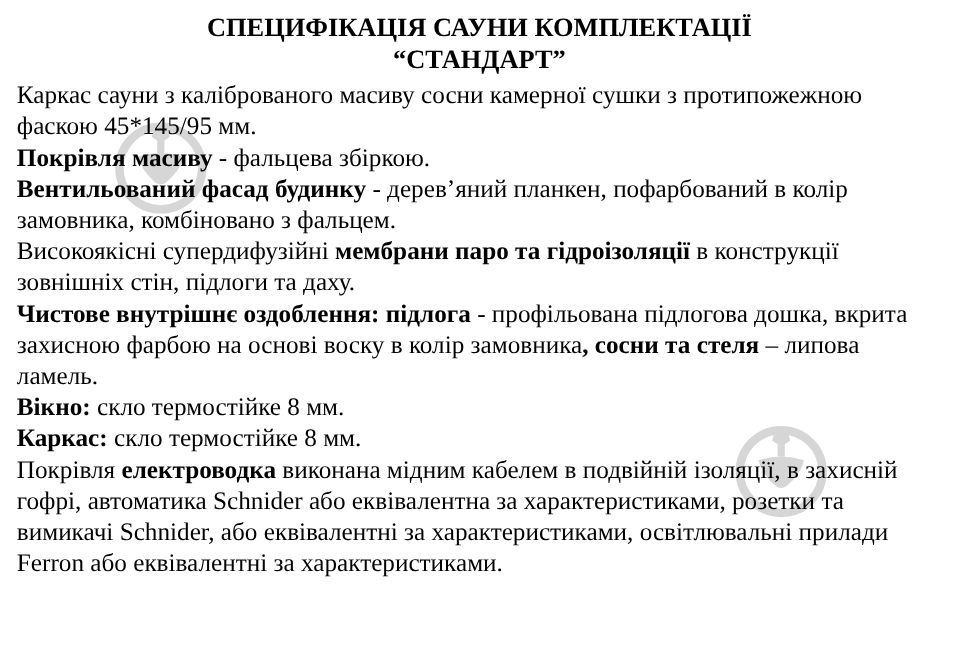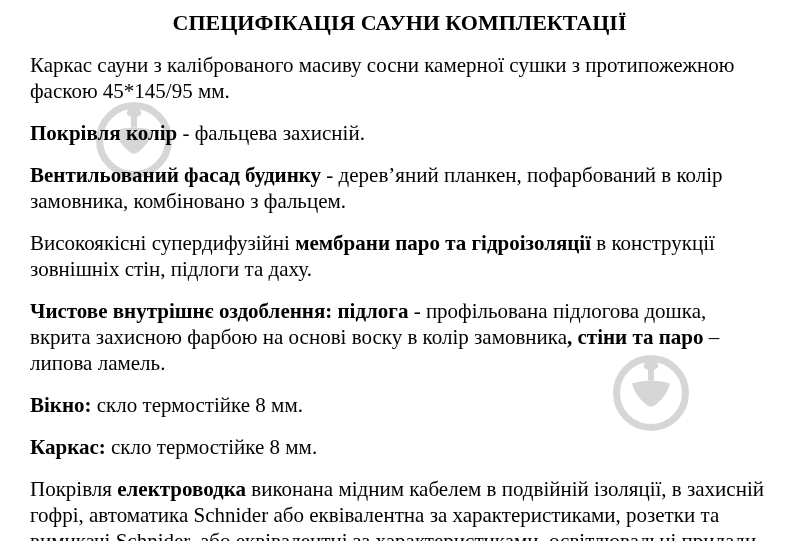--- a/index.html
+++ b/index.html
@@ -16,21 +16,21 @@
   .watermark { position:absolute; z-index:0; color:var(--wm-color); }
   .wm-1 { left:94px;  top:100px; }
   .wm-2 { left:611px; top:353px; }
   .content { position:relative; z-index:1; padding:9px 14px 0 14px; }
   .title {
     text-align:center; font-weight:bold;
     font-size:22px; line-height:27px;
     margin-bottom:3px;
   }
   .body-text { font-size:21px; line-height:26px; }
-  p.para { margin:16px; padding:0; }
+  p.para { margin:0; padding:0; }
   .bold { font-weight:bold; }
 </style>
 </head>
 <body>
 
 <div class="page">
 
   <div class="watermark wm-1">
     <svg width="80" height="80" viewBox="0 0 80 80" aria-hidden="true">
       <circle cx="40" cy="40" r="34.5" fill="none" stroke="currentColor" stroke-width="7"></circle>
@@ -43,26 +43,27 @@
     <svg width="80" height="80" viewBox="0 0 80 80" aria-hidden="true">
       <circle cx="40" cy="40" r="34.5" fill="none" stroke="currentColor" stroke-width="7"></circle>
       <path d="M34.5,7 Q40,3.5 45.5,7 L47.5,14 Q44.5,16.5 43,17 L43,27.5 L37,27.5 L37,17 Q35.5,16.5 32.5,14 Z" fill="currentColor"></path>
       <path d="M21,30.5 Q40,24.5 59,30.5 Q56.5,42 44.5,52 Q40,55.5 35.5,52 Q23.5,42 21,30.5 Z" fill="currentColor"></path>
     </svg>
   </div>
 
   <div class="content">
     <div class="title">
       <div>СПЕЦИФІКАЦІЯ САУНИ КОМПЛЕКТАЦІЇ</div>
+      <div>“СТАНДАРТ”</div>
     </div>
     <div class="body-text">
         <p class="para"><span>Каркас сауни з каліброваного масиву сосни камерної сушки з протипожежною фаскою 45*145/95 мм.</span></p>
-        <p class="para"><span class="bold">Покрівля колір</span><span> - фальцева захисній.</span></p>
+        <p class="para"><span class="bold">Покрівля масиву</span><span> - фальцева збіркою.</span></p>
         <p class="para"><span class="bold">Вентильований фасад будинку</span><span> - дерев’яний планкен, пофарбований в колір замовника, комбіновано з фальцем.</span></p>
         <p class="para"><span>Високоякісні супердифузійні </span><span class="bold">мембрани паро та гідроізоляції</span><span> в конструкції зовнішніх стін, підлоги та даху.</span></p>
-        <p class="para"><span class="bold">Чистове внутрішнє оздоблення: підлога</span><span> - профільована підлогова дошка, вкрита захисною фарбою на основі воску в колір замовника</span><span class="bold">, стіни та паро</span><span> – липова ламель.</span></p>
+        <p class="para"><span class="bold">Чистове внутрішнє оздоблення: підлога</span><span> - профільована підлогова дошка, вкрита захисною фарбою на основі воску в колір замовника</span><span class="bold">, сосни та стеля</span><span> – липова ламель.</span></p>
         <p class="para"><span class="bold">Вікно:</span><span> скло термостійке 8 мм.</span></p>
         <p class="para"><span class="bold">Каркас:</span><span> скло термостійке 8 мм.</span></p>
         <p class="para"><span>Покрівля </span><span class="bold">електроводка</span><span> виконана мідним кабелем в подвійній ізоляції, в захисній гофрі, автоматика Schnider або еквівалентна за характеристиками, розетки та вимикачі Schnider, або еквівалентні за характеристиками, освітлювальні прилади Ferron або еквівалентні за характеристиками.</span></p>
       </div>
   </div>
 
 </div>
 
 </body></html>

